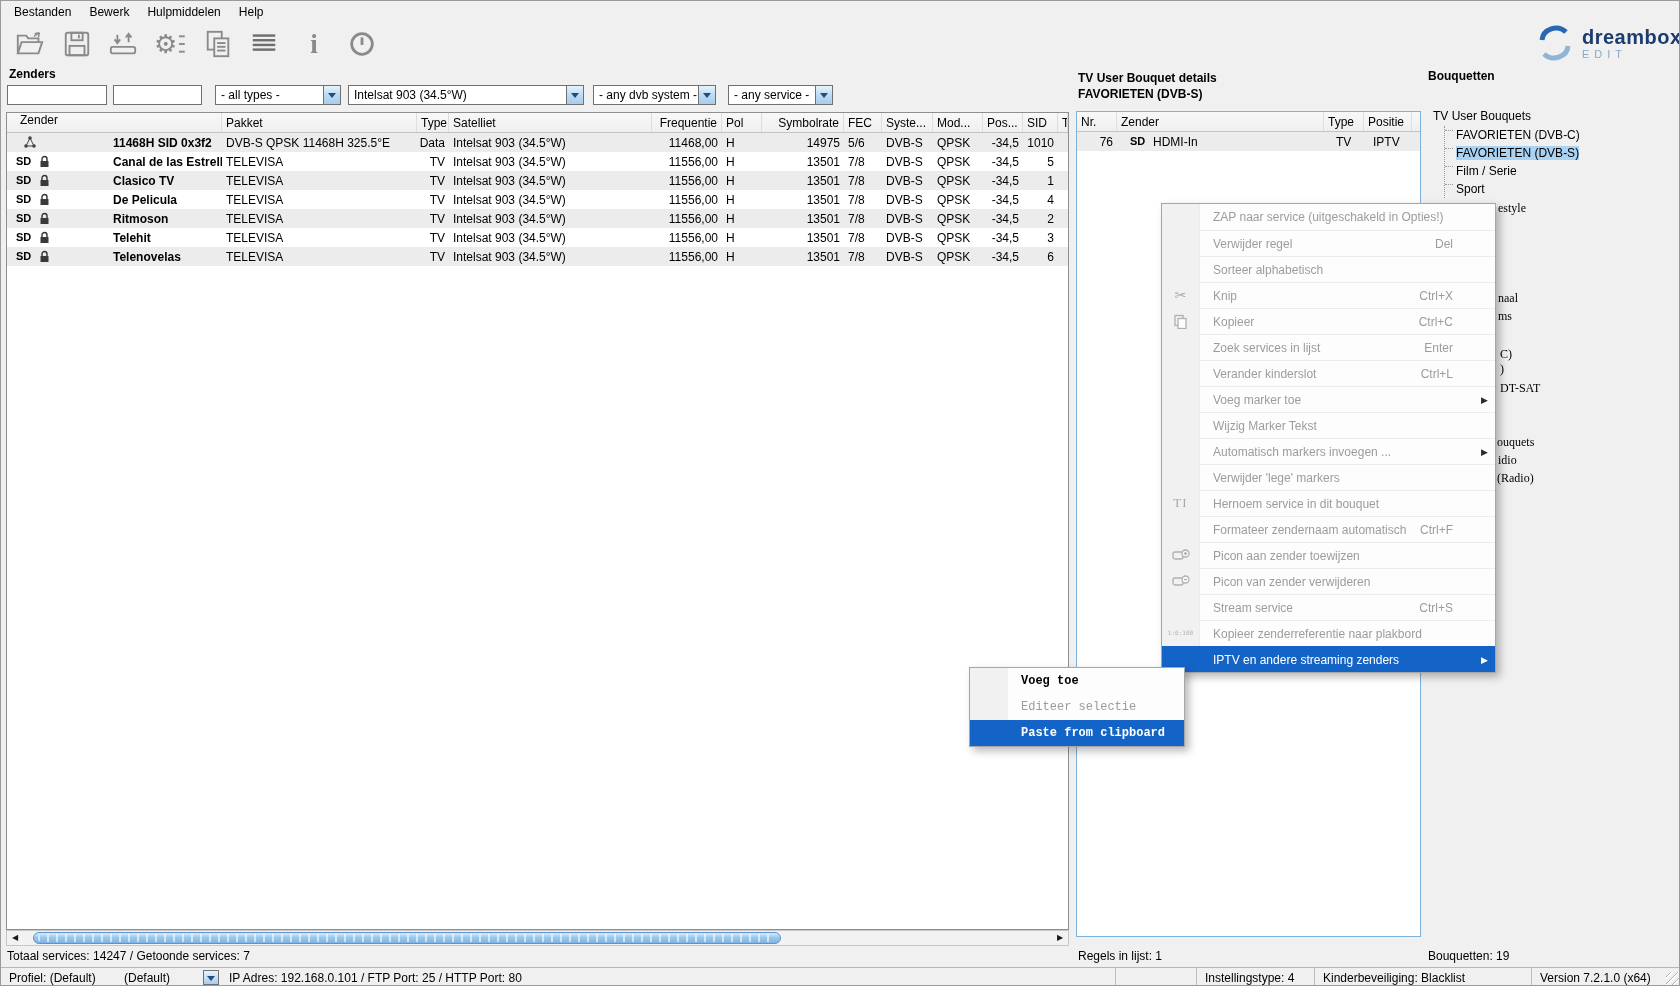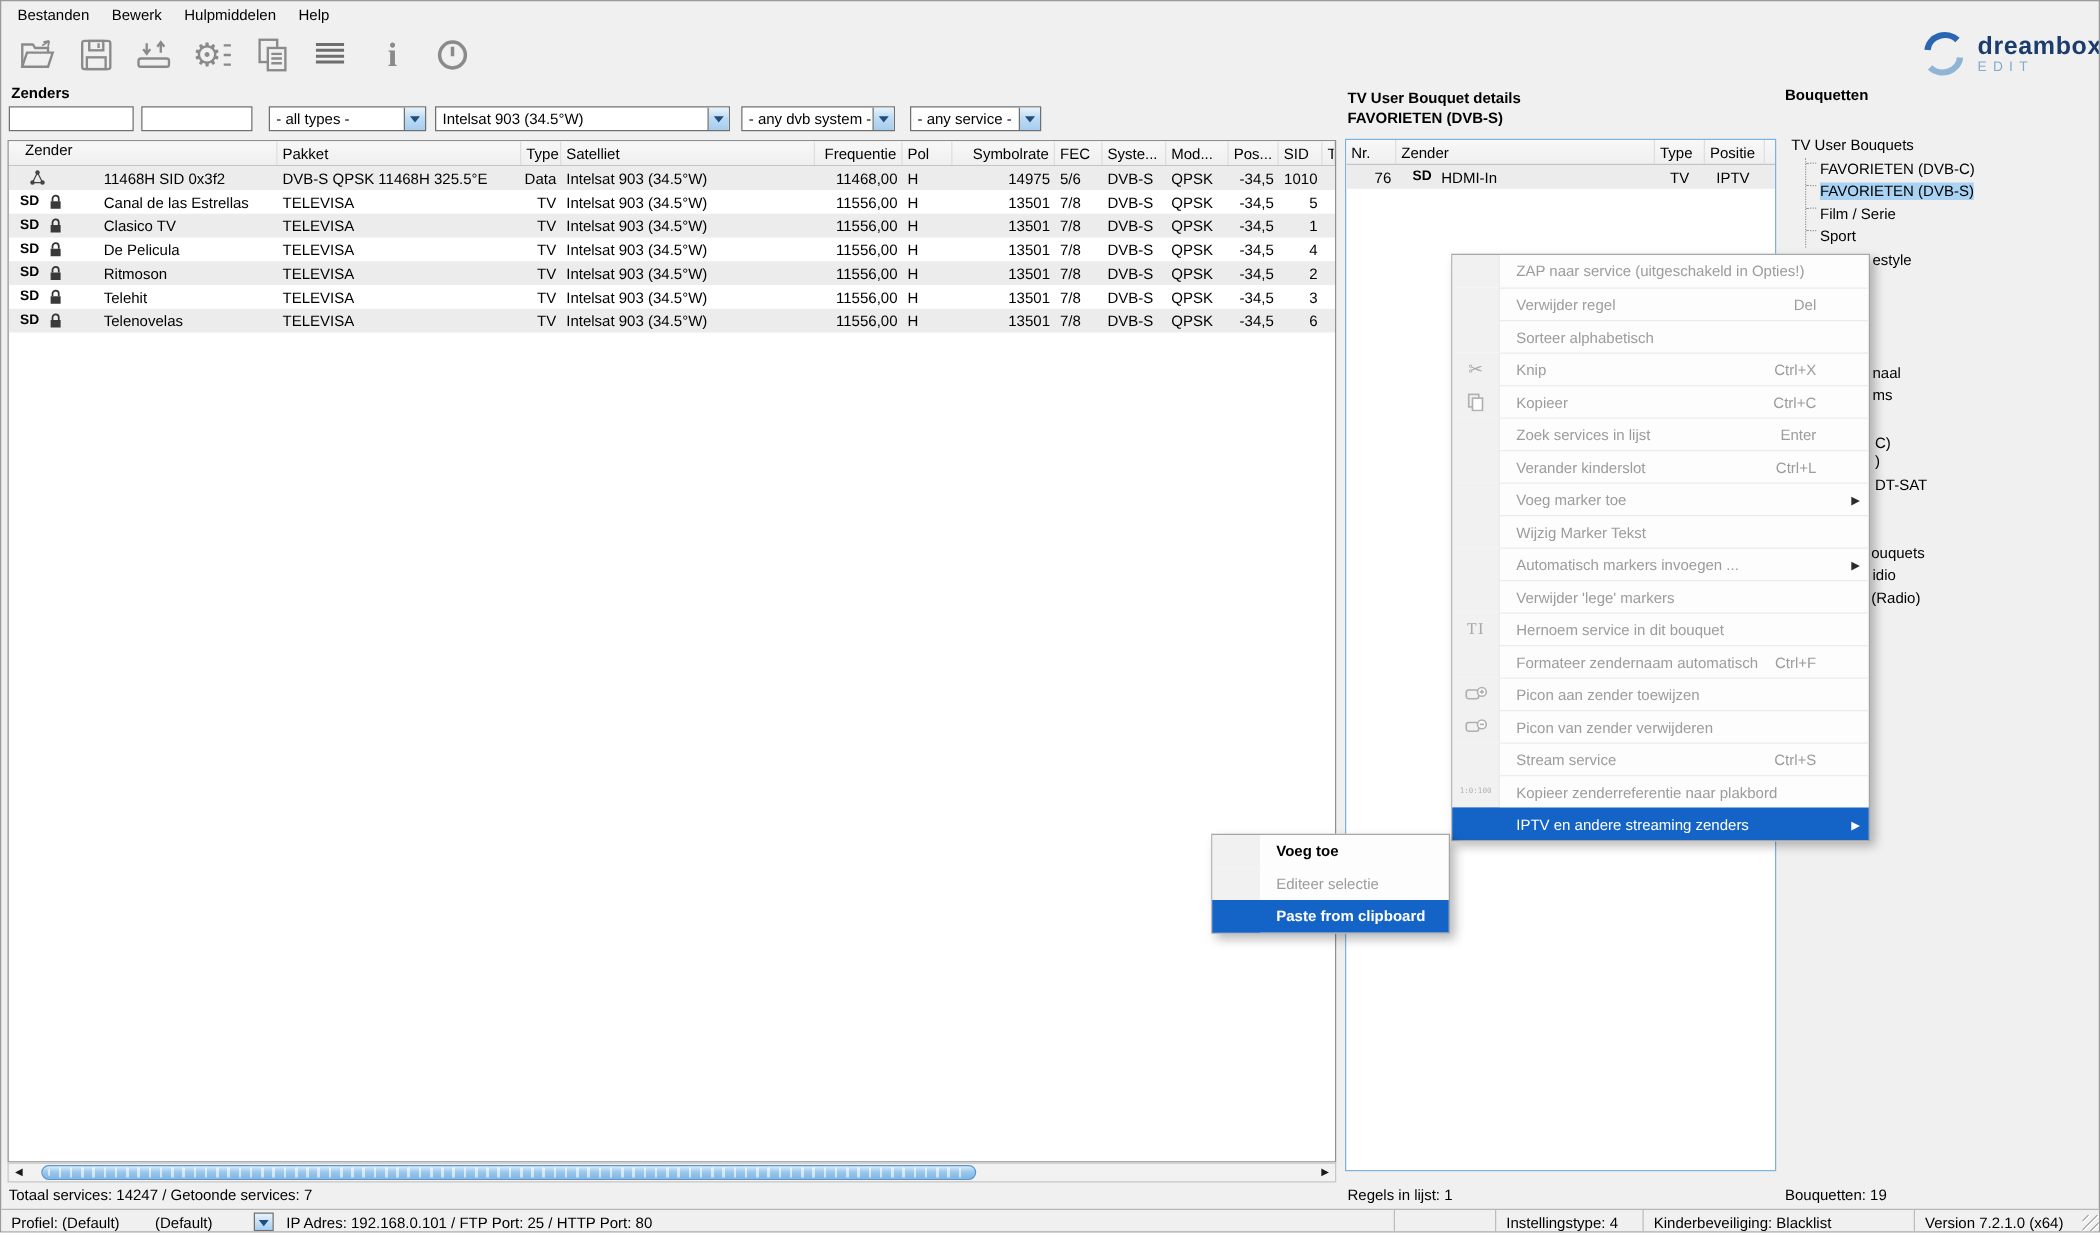--- a/index.html
+++ b/index.html
@@ -42,21 +42,21 @@
   .zc { flex:0 0 auto; padding:0 4px; white-space:nowrap; overflow:hidden; height:100%; display:flex; align-items:center; }
   .num { justify-content:flex-end; text-align:right; }
   .w-zender { width:215px; position:relative; padding:0; }
   .w-pakket { width:195px; } .w-type { width:32px; } .w-sat { width:203px; }
   .w-freq { width:70px; } .w-pol { width:40px; } .w-sr { width:82px; }
   .w-fec { width:38px; } .w-sys { width:51px; } .w-mod { width:50px; }
   .w-pos { width:40px; } .w-sid { width:35px; } .w-t { flex:1 1 auto; }
   .badge { position:absolute; left:9px; top:3px; font-weight:bold; font-size:11px; }
   .lock { position:absolute; left:32px; top:3px; }
   .ricon { position:absolute; left:16px; top:2px; }
-  .zname { position:absolute; left:76px; top:3px; }
+  .zname { position:absolute; left:106px; top:3px;font-weight:bold; }
 
   
   .hscroll { position:absolute; left:5px; top:929px; width:1063px; height:16px; background:#f2f2f2; border:1px solid #c6c6c6; display:flex; align-items:center; }
   .sarrow { width:16px; flex:0 0 16px; text-align:center; font-size:8px; color:#1a1a1a; line-height:14px; }
   .strack { position:relative; flex:1 1 auto; height:100%; }
   .sthumb { position:absolute; left:10px; top:1px; height:12px; width:748px; border-radius:7px;
             border:1px solid #5a96cc; background:linear-gradient(#d8ecfb,#9cc8ec 45%,#7fb5e4);
             background-blend-mode:normal; }
   .sthumb::after { content:""; position:absolute; inset:1px 4px; border-radius:6px;
             background:repeating-linear-gradient(90deg, rgba(255,255,255,.6) 0 2px, transparent 2px 9px); }
@@ -74,43 +74,43 @@
   .d-type { width:40px; } .d-pos { width:48px; } .d-fill { flex:1 1 auto; }
   .dbadge { position:absolute; left:13px; top:3px; font-weight:bold; font-size:11px; }
   .dname { position:absolute; left:36px; top:3px; }
 
   
   .btree-root { position:absolute; left:1432px; top:108px; }
   .btree { position:absolute; left:1443px; top:125px; border-left:1px dotted #9a9a9a; }
   .titem { height:18px; line-height:18px; white-space:nowrap; padding-left:0; }
   .guide { display:inline-block; width:8px; height:5px; border-bottom:1px dotted #9a9a9a; margin-right:3px; vertical-align:top; }
   .tsel { background:#a9d2f3; }
-  .frag { position:absolute; white-space:nowrap; }
+  .frag { position:absolute; white-space:nowrap;font-family:Liberation Serif, serif; }
 
   
   .cmenu { position:absolute; left:1160px; top:202px; width:335px; background:#fdfdfd; border:1px solid #a6a6a6;
            box-shadow:4px 4px 8px rgba(0,0,0,.28); z-index:10; }
   .mi { display:flex; height:26px; align-items:stretch; }
   .gut { width:38px; flex:0 0 38px; background:#f1f1f1; border-right:1px solid #ebebeb; display:flex; align-items:center; justify-content:center; }
   .mic { flex:1 1 auto; position:relative; display:flex; align-items:center; padding-left:13px; padding-right:42px; color:#9c9c9c; }
   .mi + .mi .mic { border-top:1px solid #ececec; }
   .msc { margin-left:auto; color:#9c9c9c; }
   .marr { position:absolute; right:7px; top:8px; font-size:9px; color:#2b2b2b; }
   .mi.hl { background:#1464c8; }
   .mi.hl .gut { background:#1464c8; border-right-color:transparent; }
   .mi.hl .mic { color:#fff; border-top-color:transparent; }
   .mi.hl .marr { color:#fff; }
   .gicon { color:#a8a8a8; font-size:14px; }
   .gicon-ti { color:#a8a8a8; font-family:"Liberation Serif","DejaVu Serif",serif; font-size:13px; letter-spacing:1px; }
   .gicon-ref { color:#b0b0b0; font-family:"DejaVu Sans Mono",monospace; font-size:6px; line-height:1.2; text-align:center; }
   .gut svg { stroke:#b0b0b0; fill:none; stroke-width:1.3; }
 
   
-  .smenu { position:absolute; left:968px; top:666px; width:191px; background:#fdfdfd; border:1px solid #a6a6a6;
-           box-shadow:4px 4px 8px rgba(0,0,0,.28); z-index:11; }
+  .smenu { position:absolute; left:968px; top:666px; width:216px; background:#fdfdfd; border:1px solid #a6a6a6;
+           box-shadow:4px 4px 8px rgba(0,0,0,.28); z-index:11;font-family:Liberation Mono, monospace; }
   .smi { display:flex; height:26px; align-items:stretch; }
   .sgut { width:38px; flex:0 0 38px; background:#f1f1f1; }
   .smic { flex:1 1 auto; display:flex; align-items:center; padding-left:13px; }
   .smi.en .smic { color:#000; font-weight:bold; }
   .smi.dis .smic { color:#9c9c9c; }
   .smi.hl { background:#1464c8; }
   .smi.hl .sgut { background:#1464c8; }
   .smi.hl .smic { color:#fff; font-weight:bold; }
 
   

